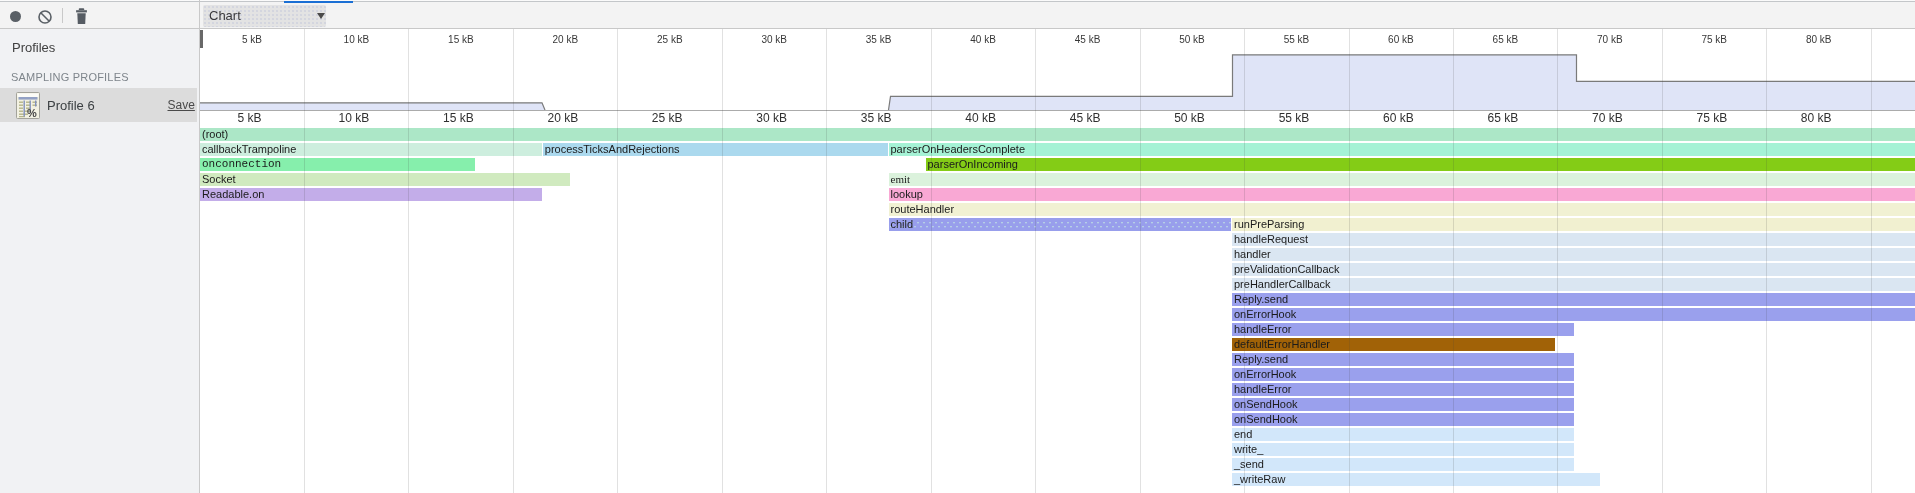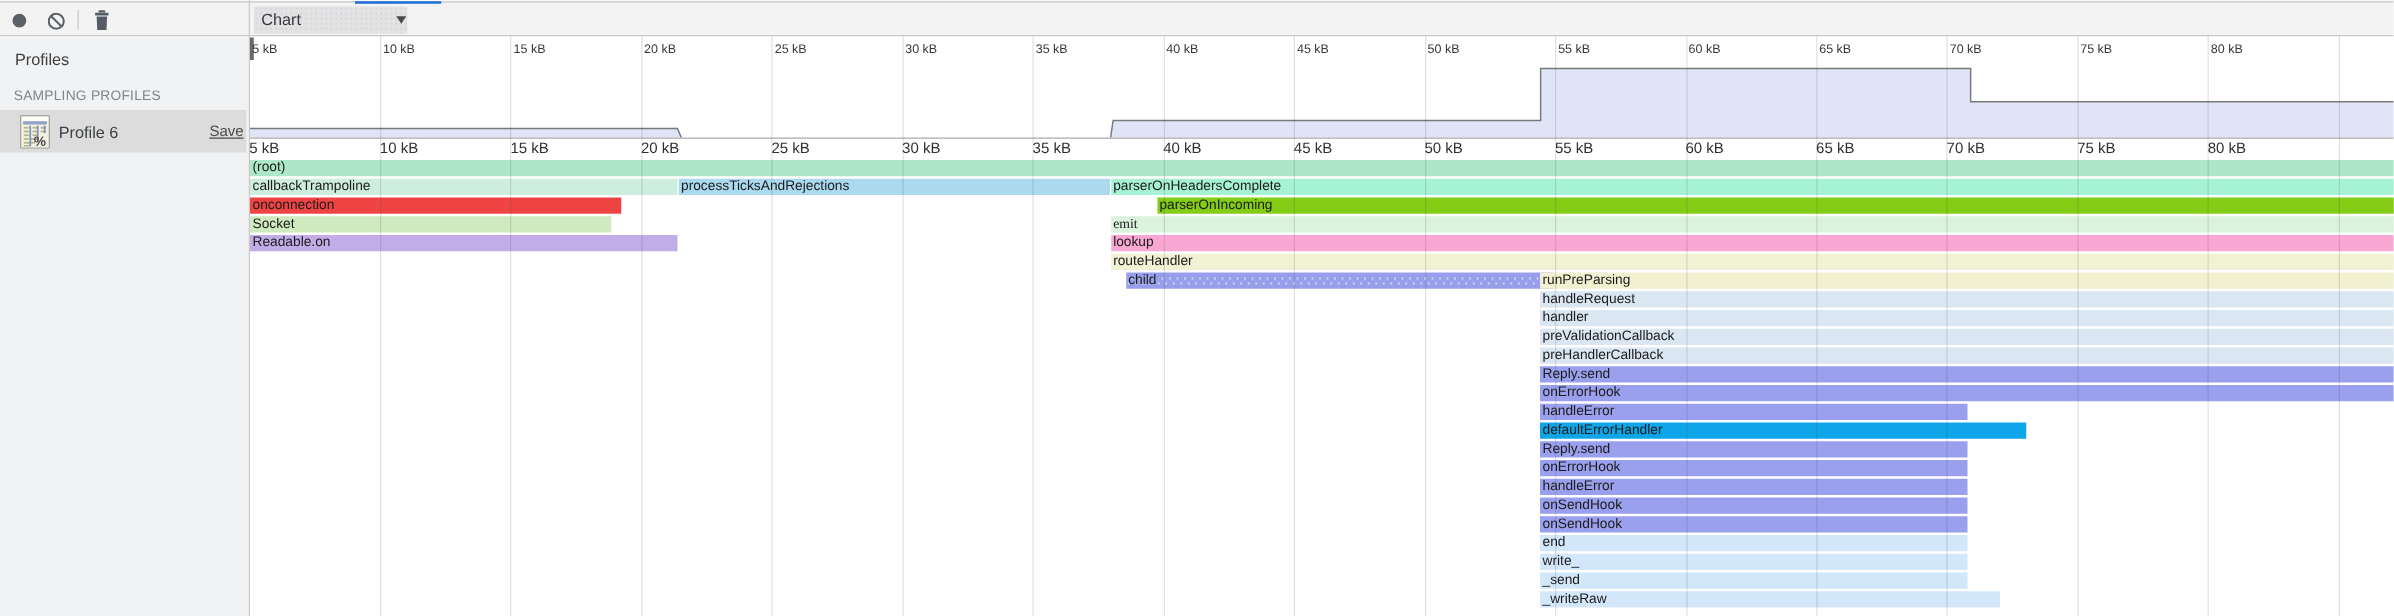--- a/index.html
+++ b/index.html
@@ -1,20 +1,20 @@
 <!DOCTYPE html>
 <html><head><meta charset="utf-8"><style>
 html,body{margin:0;padding:0;}
 body{width:1915px;height:493px;position:relative;overflow:hidden;
   font-family:"Liberation Sans",sans-serif;background:#fff;}
 .abs{position:absolute;}
 .bar{position:absolute;height:13.5px;font-size:11px;line-height:13.5px;
   color:#1b1b1b;white-space:nowrap;overflow:hidden;padding-left:2px;
   box-sizing:border-box;}
-.glab{position:absolute;width:100px;text-align:left;color:#383838;}
+.glab{position:absolute;width:100px;text-align:center;color:#383838;}
 .gline{position:absolute;width:1px;top:29px;height:464px;background:rgba(70,70,70,0.16);}
 </style></head><body>
 <div class="abs" style="left:0;top:0;width:1915px;height:28px;background:#f3f3f3;border-bottom:1px solid #c8c8c8;"></div>
 <div class="abs" style="left:0;top:0;width:1915px;height:1px;background:#fafafa;"></div>
 <div class="abs" style="left:0;top:1px;width:1915px;height:1px;background:#c3c6c9;"></div>
 <div class="abs" style="left:284px;top:0.5px;width:69px;height:2px;background:#1a6fd4;"></div>
 <div class="abs" style="left:10.2px;top:10.8px;width:11.2px;height:11.2px;border-radius:50%;background:#5a6066;"></div>
 <svg class="abs" style="left:37.7px;top:9.6px;" width="14" height="14">
 <circle cx="7" cy="7" r="6" fill="none" stroke="#5a6066" stroke-width="1.6"></circle>
 <line x1="3" y1="3" x2="11" y2="11" stroke="#5a6066" stroke-width="1.6"></line>
@@ -67,37 +67,37 @@
 <path fill="none" stroke="#7a7a7a" stroke-width="1.2" d="M0,73.8 H342 L345,81"></path>
 <path fill="#dfe4f7" d="M688.5,81 L690.5,67.3 H1032.5 V25.8 H1376.5 V52.3 H1715 V81 Z"></path>
 <path fill="none" stroke="#7a7a7a" stroke-width="1.2" d="M688.5,81 L690.5,67.3 H1032.5 V25.8 H1376.5 V52.3 H1715"></path>
 </svg>
 <div class="abs" style="left:200px;top:109.6px;width:1715px;height:1px;background:#ababab;"></div>
 <div class="abs" style="left:200.3px;top:30px;width:2.4px;height:17.6px;background:#686868;"></div>
 <div class="bar" style="left:200.0px;top:127.5px;width:1715.0px;background-color:#ace7c7;">(root)</div>
 <div class="bar" style="left:200.0px;top:142.5px;width:341.5px;background-color:#cdeede;">callbackTrampoline</div>
 <div class="bar" style="left:542.8px;top:142.5px;width:345.7px;background-color:#abd9ee;">processTicksAndRejections</div>
 <div class="bar" style="left:888.5px;top:142.5px;width:1026.5px;background-color:#a5f2d5;">parserOnHeadersComplete</div>
-<div class="bar" style="left:200.0px;top:157.5px;width:297px;background-color:#ef4444;">onconnection</div>
+<div class="bar" style="left:200.0px;top:157.5px;width:275px;background-color:#86efac;font-family:Liberation Mono, monospace;">onconnection</div>
 <div class="bar" style="left:888.5px;top:157.5px;width:1026.5px;background-color:#84cc16;margin-left:37px;">parserOnIncoming</div>
-<div class="bar" style="left:200.0px;top:172.5px;width:289px;background-color:#d0eabf;">Socket</div>
+<div class="bar" style="left:200.0px;top:172.5px;width:370px;background-color:#d0eabf;">Socket</div>
 <div class="bar" style="left:888.5px;top:172.5px;width:1026.5px;background-color:#dbf2dc;font-family:Liberation Serif, serif;">emit</div>
 <div class="bar" style="left:200.0px;top:187.5px;width:341.5px;background-color:#c3ade9;">Readable.on</div>
 <div class="bar" style="left:888.5px;top:187.5px;width:1026.5px;background-color:#f9a8d4;">lookup</div>
 <div class="bar" style="left:888.5px;top:202.5px;width:1026.5px;background-color:#f1f1d3;">routeHandler</div>
-<div class="bar" style="left:888.5px;top:217.5px;width:342.9px;background-color:#989eec;background-image:radial-gradient(circle, rgba(200,240,226,0.8) 0.75px, transparent 1.05px),radial-gradient(circle, rgba(200,240,226,0.8) 0.75px, transparent 1.05px);background-size:6px 13.5px,6px 13.5px;background-position:44px -1.75px,47px 2.75px;margin-left:12px;">child</div>
+<div class="bar" style="left:888.5px;top:217.5px;width:342.9px;background-color:#989eec;background-image:radial-gradient(circle, rgba(200,240,226,0.8) 0.75px, transparent 1.05px),radial-gradient(circle, rgba(200,240,226,0.8) 0.75px, transparent 1.05px);background-size:6px 13.5px,6px 13.5px;background-position:44px -1.75px,47px 2.75px;">child</div>
 <div class="bar" style="left:1232.0px;top:217.5px;width:683.0px;background-color:#f1f0d0;">runPreParsing</div>
 <div class="bar" style="left:1232.0px;top:232.5px;width:683.0px;background-color:#dae6f2;">handleRequest</div>
 <div class="bar" style="left:1232.0px;top:247.5px;width:683.0px;background-color:#dae6f2;">handler</div>
 <div class="bar" style="left:1232.0px;top:262.5px;width:683.0px;background-color:#dae6f2;">preValidationCallback</div>
 <div class="bar" style="left:1232.0px;top:277.5px;width:683.0px;background-color:#dae6f2;">preHandlerCallback</div>
 <div class="bar" style="left:1232.0px;top:292.5px;width:683.0px;background-color:#9aa0ed;">Reply.send</div>
 <div class="bar" style="left:1232.0px;top:307.5px;width:683.0px;background-color:#9aa0ed;">onErrorHook</div>
 <div class="bar" style="left:1232.0px;top:322.5px;width:342.0px;background-color:#9aa0ed;">handleError</div>
-<div class="bar" style="left:1232.0px;top:337.5px;width:389px;background-color:#0ea5e9;">defaultErrorHandler</div>
+<div class="bar" style="left:1232.0px;top:337.5px;width:323px;background-color:#a16207;">defaultErrorHandler</div>
 <div class="bar" style="left:1232.0px;top:352.5px;width:342.0px;background-color:#9aa0ed;">Reply.send</div>
 <div class="bar" style="left:1232.0px;top:367.5px;width:342.0px;background-color:#9aa0ed;">onErrorHook</div>
 <div class="bar" style="left:1232.0px;top:382.5px;width:342.0px;background-color:#9aa0ed;">handleError</div>
 <div class="bar" style="left:1232.0px;top:397.5px;width:342.0px;background-color:#9aa0ed;">onSendHook</div>
 <div class="bar" style="left:1232.0px;top:412.5px;width:342.0px;background-color:#9aa0ed;">onSendHook</div>
 <div class="bar" style="left:1232.0px;top:427.5px;width:342.0px;background-color:#d2e7fa;">end</div>
 <div class="bar" style="left:1232.0px;top:442.5px;width:342.0px;background-color:#d2e7fa;">write_</div>
 <div class="bar" style="left:1232.0px;top:457.5px;width:342.0px;background-color:#d2e7fa;">_send</div>
 <div class="bar" style="left:1232.0px;top:472.5px;width:368px;background-color:#d2e7fa;">_writeRaw</div>
 <div class="gline" style="left:303.9px;"></div>

